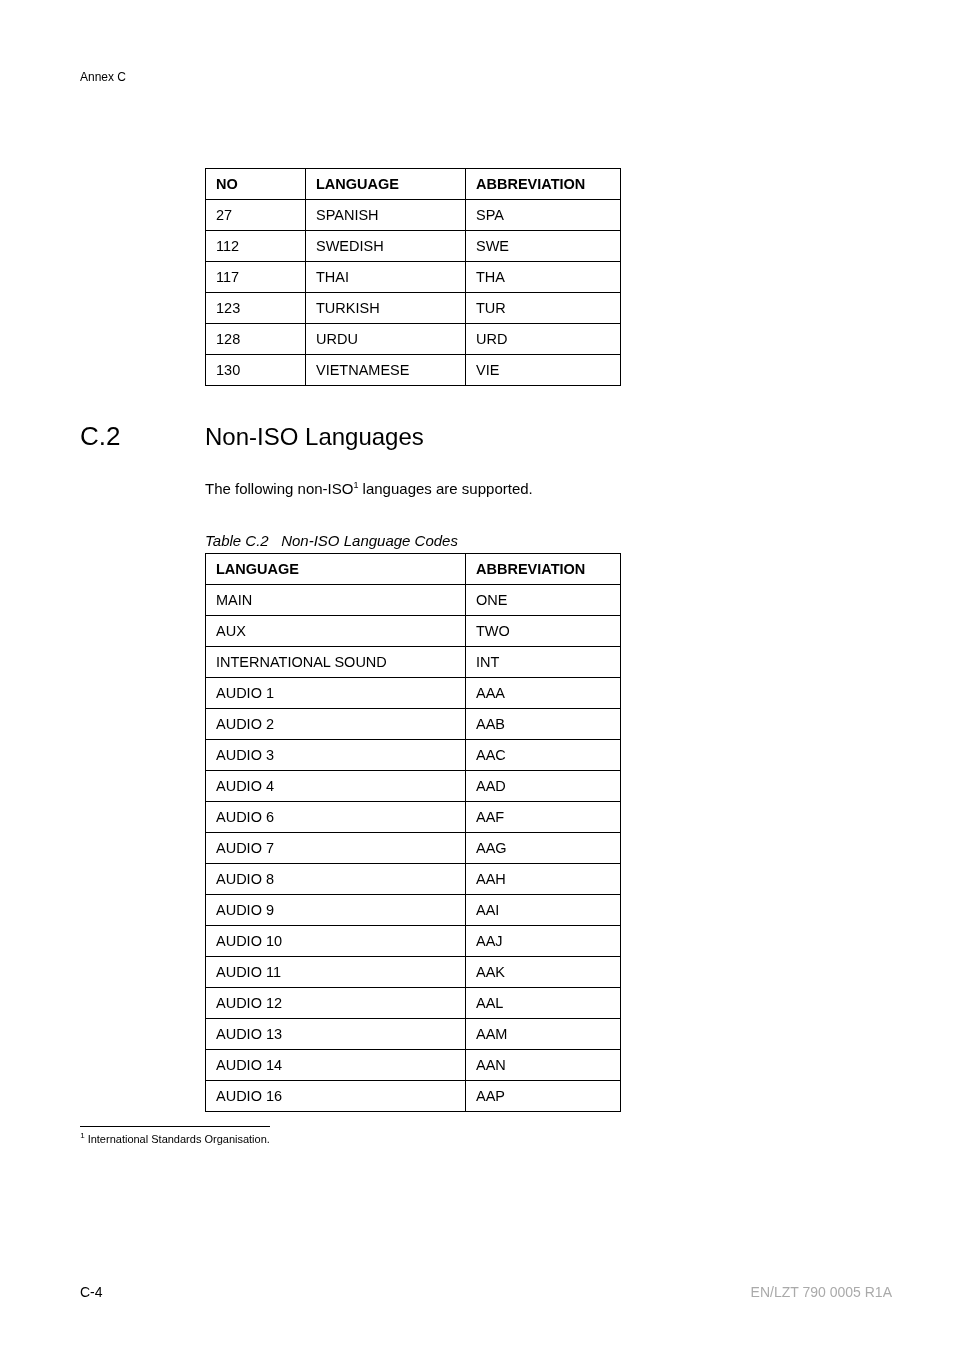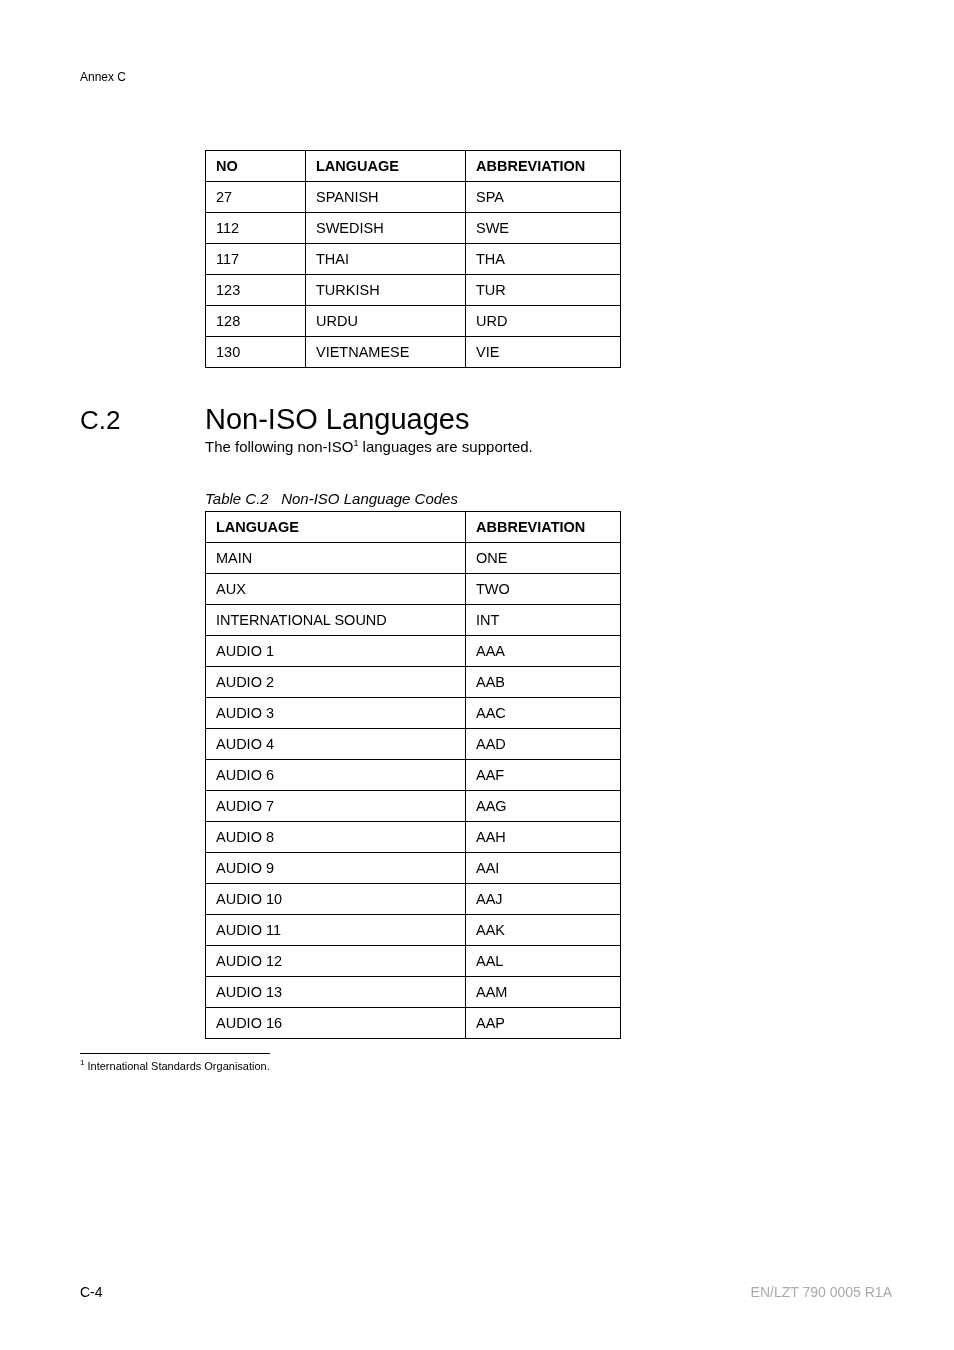--- a/index.html
+++ b/index.html
@@ -11,39 +11,39 @@
     width: 954px;
     height: 1350px;
     position: relative;
   }
   .page {
     padding: 70px 80px 50px 80px;
   }
   .header-annex {
     font-size: 12px;
     color: #000;
-    margin-bottom: 66px;
+    margin-bottom: 84px;
   }
   .content-indent {
     margin-left: 125px;
   }
   .section-row {
     display: flex;
     align-items: baseline;
     margin-top: 35px;
-    margin-bottom: 2px;
+    margin-bottom: 28px;
   }
   .section-num {
     font-size: 26px;
     color: #000;
     width: 125px;
     flex: 0 0 125px;
   }
   .section-title {
-    font-size: 29px;
+    font-size: 24px;
     color: #000;
     text-align: center;
   }
   .intro-text {
     font-size: 15px;
     margin-bottom: 22px;
   }
   .intro-text sup {
     font-size: 9px;
     vertical-align: super;
@@ -74,20 +74,21 @@
   .table2 th:nth-child(1), .table2 td:nth-child(1) { width: 260px; }
   .table2 th:nth-child(2), .table2 td:nth-child(2) { width: 155px; }
   .footnote-wrap {
     margin-top: 14px;
     border-top: 1px solid #000;
     width: 190px;
     padding-top: 4px;
   }
   .footnote {
     font-size: 11px;
+    text-align: center;
   }
   .footnote sup {
     font-size: 8px;
     vertical-align: super;
   }
   .footer {
     position: absolute;
     bottom: 50px;
     left: 80px;
     right: 62px;
@@ -226,20 +227,24 @@
           </tr>
           <tr>
             <td>AUDIO 12</td>
             <td>AAL</td>
           </tr>
           <tr>
             <td>AUDIO 13</td>
             <td>AAM</td>
           </tr>
           <tr>
+            <td>AUDIO 14</td>
+            <td>AAN</td>
+          </tr>
+          <tr>
             <td>AUDIO 16</td>
             <td>AAP</td>
           </tr>
         </tbody>
     </table>
   </div>
 
   <div class="footnote-wrap">
     <div class="footnote">
       <sup>1</sup><span> International Standards Organisation.</span>

